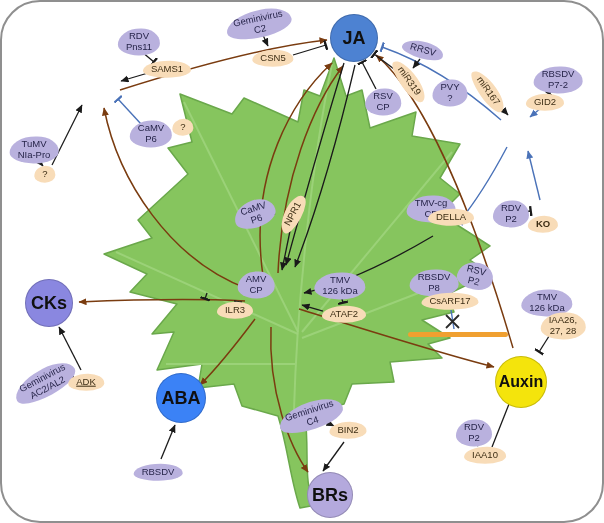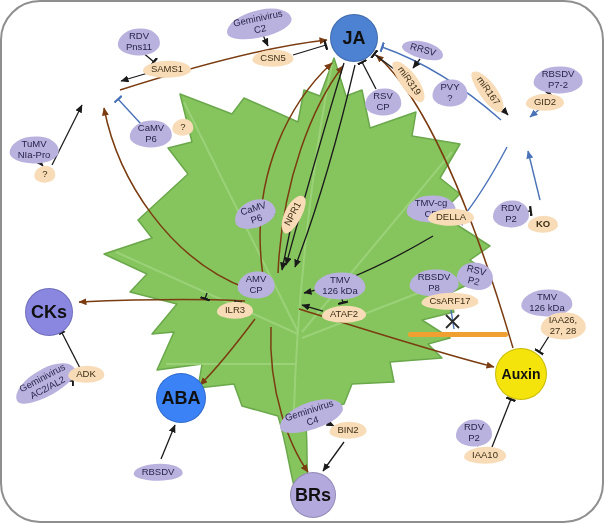--- a/index.html
+++ b/index.html
@@ -114,24 +114,24 @@
       <path class="eK" marker-end="url(#aK)" d="M472,440 L476,444"></path>
       <path class="eK" marker-end="url(#tK)" d="M490,445 L509,397"></path>
       <path class="eK" marker-end="url(#tK)" d="M549,331 L537,350"></path>
     </g>
 
     <rect x="406" y="330" width="100" height="5" rx="2.5" fill="#f0a030"></rect>
     <path d="M444,313 L457,326 M457,313 L444,326" stroke="#2b2b2b" stroke-width="1.8" fill="none"></path>
   </svg>
 
   <div class="node" style="left: 352px; top: 36px; width: 48px; height: 48px; background: rgb(77, 130, 210);">JA</div>
-  <div class="node" style="left: 47px; top: 310px; width: 48px; height: 48px; background: rgb(138, 135, 224);">CKs</div>
+  <div class="node" style="left: 47px; top: 301px; width: 48px; height: 48px; background: rgb(138, 135, 224);">CKs</div>
   <div class="node" style="left: 179px; top: 396px; width: 50px; height: 50px; background: #3b82f6;">ABA</div>
-  <div class="node" style="left: 311px; top: 493px; width: 46px; height: 46px; background: rgb(180, 169, 221);">BRs</div>
-  <div class="node" style="left: 519px; top: 372px; width: 52px; height: 52px; font-size: 14px; background: rgb(244, 228, 12);">Auxin</div>
+  <div class="node" style="left: 328px; top: 493px; width: 46px; height: 46px; background: rgb(180, 169, 221);">BRs</div>
+  <div class="node" style="left: 519px; top: 380px; width: 52px; height: 52px; font-size: 16px; background: rgb(244, 228, 12);">Auxin</div>
 
   <div class="blob viral" style="left:137px;top:40px;">RDV
 Pns11</div>
   <div class="blob host" style="left:165px;top:67px;">SAMS1</div>
   <div class="blob viral" style="left:257px;top:22px;transform:translate(-50%,-50%) rotate(-12deg);">Geminivirus
 C2</div>
   <div class="blob host" style="left:271px;top:56px;">CSN5</div>
   <div class="blob viral" style="left:421px;top:48px;transform:translate(-50%,-50%) rotate(16deg);">RRSV</div>
   <div class="blob host" style="left:407px;top:79px;transform:translate(-50%,-50%) rotate(55deg);">miR319</div>
   <div class="blob viral" style="left:381px;top:100px;">RSV
@@ -167,21 +167,21 @@
 P8</div>
   <div class="blob viral" style="left:473px;top:274px;transform:translate(-50%,-50%) rotate(14deg);">RSV
 P2</div>
   <div class="blob host" style="left:448px;top:299px;">CsARF17</div>
   <div class="blob viral" style="left:545px;top:301px;">TMV
 126 kDa</div>
   <div class="blob host" style="left:561px;top:324px;">IAA26,
 27, 28</div>
   <div class="blob viral" style="left:43px;top:381px;transform:translate(-50%,-50%) rotate(-28deg);">Geminivirus
 AC2/AL2</div>
-  <div class="blob host" style="left:84px;top:372px;">ADK</div>
+  <div class="blob host" style="left:84px;top:380px;text-decoration:underline;">ADK</div>
   <div class="blob viral" style="left:156px;top:470px;">RBSDV</div>
   <div class="blob viral" style="left:309px;top:414px;transform:translate(-50%,-50%) rotate(-18deg);">Geminivirus
 C4</div>
   <div class="blob host" style="left:346px;top:428px;">BIN2</div>
   <div class="blob viral" style="left:472px;top:431px;">RDV
 P2</div>
   <div class="blob host" style="left:483px;top:453px;">IAA10</div>
 
 </div>
 

